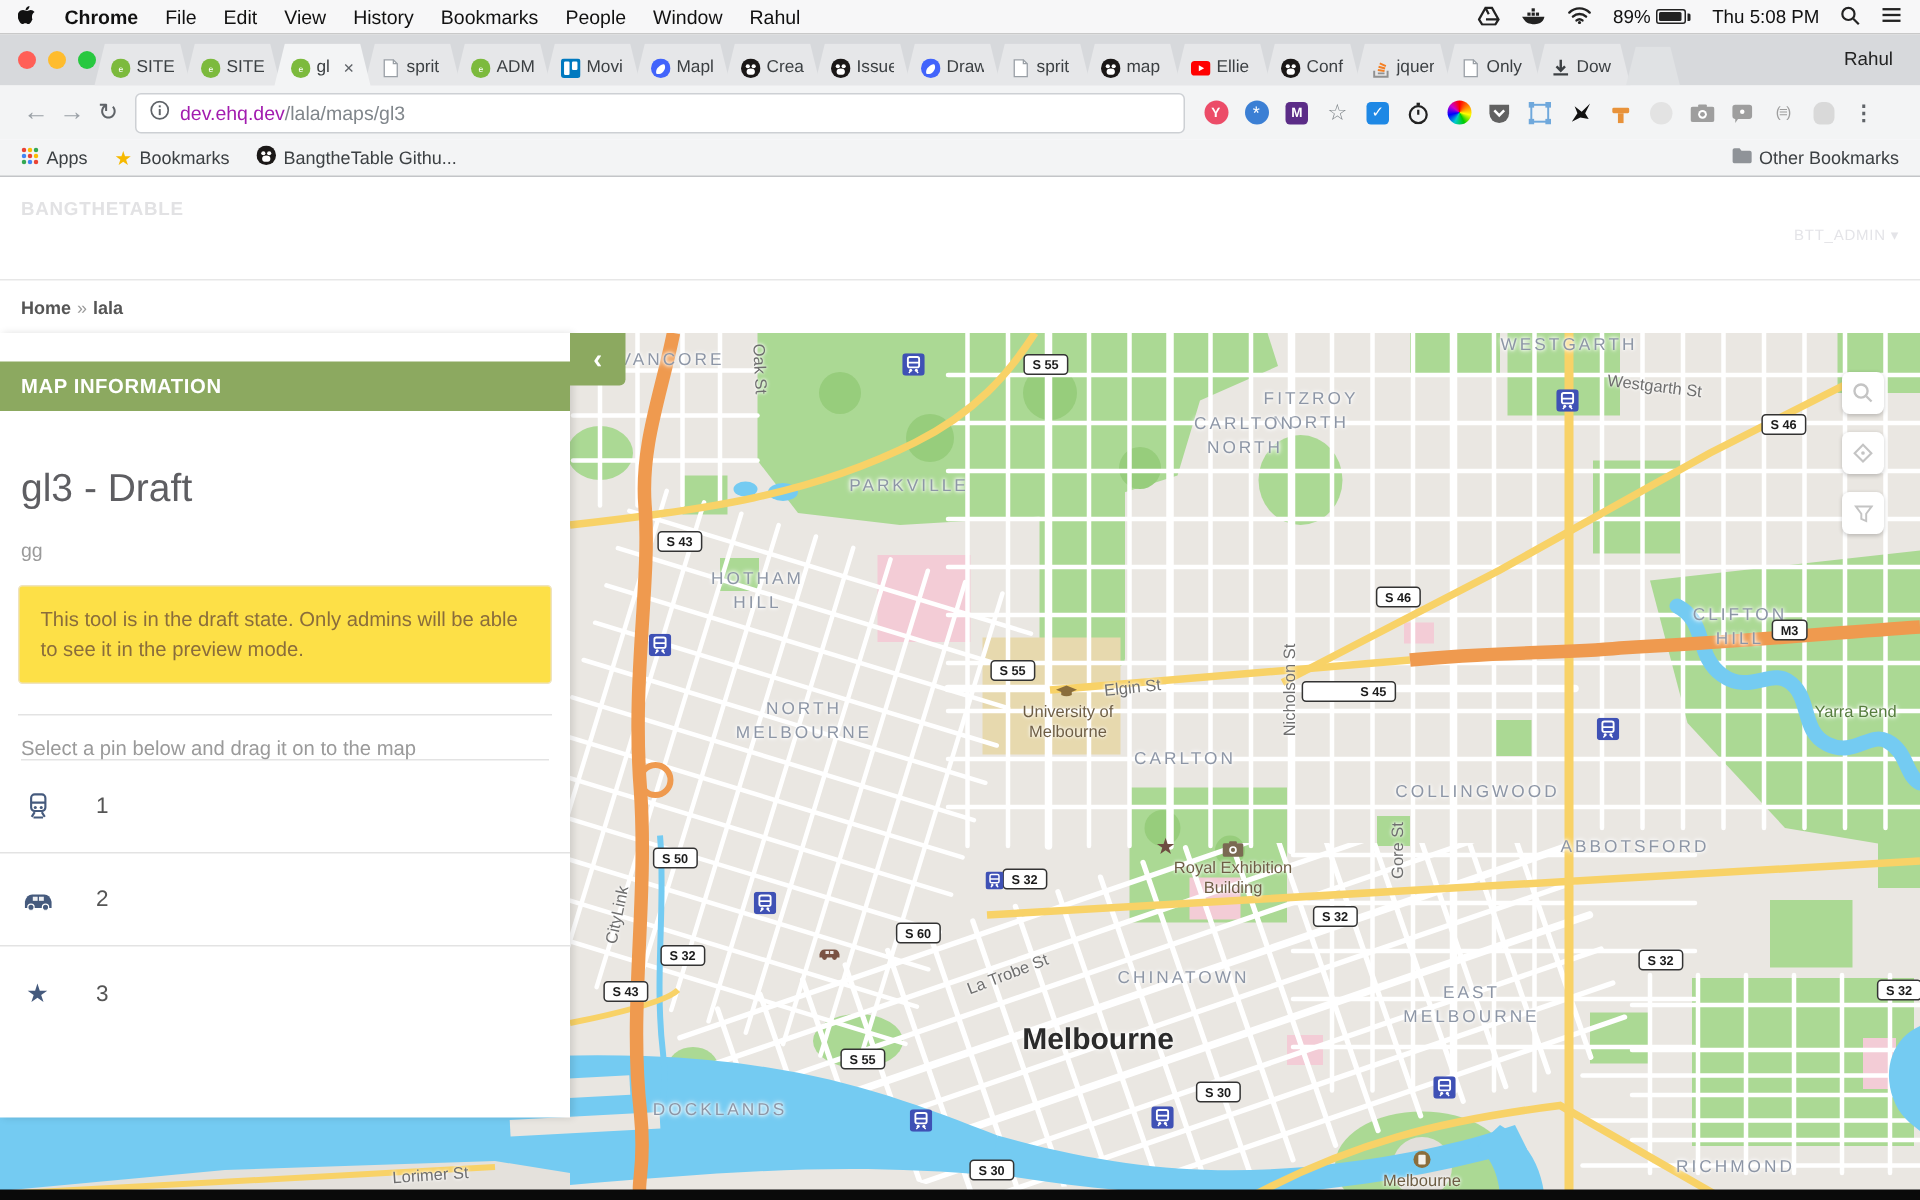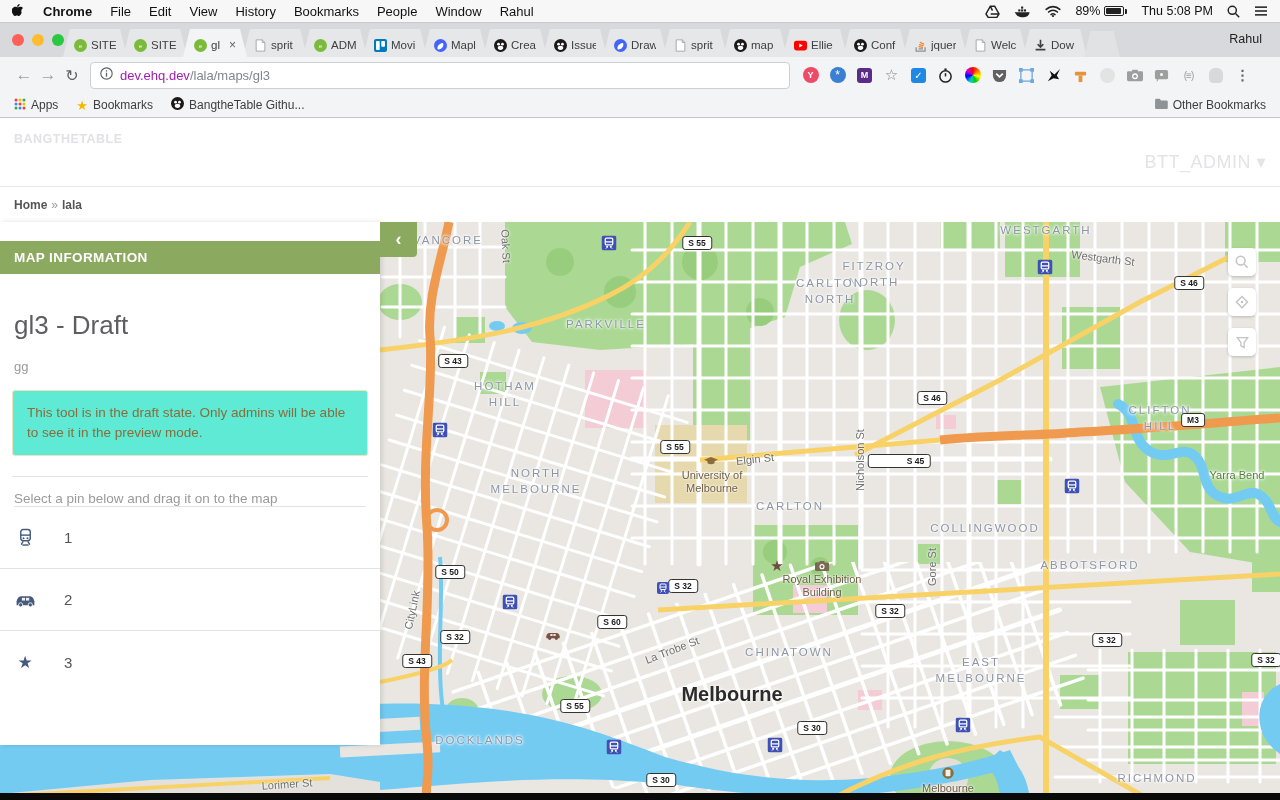--- a/index.html
+++ b/index.html
@@ -5,21 +5,21 @@
   * { box-sizing:border-box; margin:0; padding:0; }
   html,body { width:1280px; height:800px; overflow:hidden; background:#000;
     font-family:"Liberation Sans", sans-serif; -webkit-font-smoothing:antialiased; }
   .screen { position:relative; width:1280px; height:800px; background:#fff; }
 
   
   .menubar { position:absolute; top:0; left:0; right:0; height:23px; background:#f7f7f8;
     border-bottom:1px solid #c9c9c9; display:flex; align-items:center; padding:0 12px; gap:18px;
     font-size:13px; color:#111; }
   .menubar .app { font-weight:bold; }
-  .mb-right { margin-left:auto; display:flex; align-items:center; gap:14px; font-size:12.5px; }
+  .mb-right { margin-left:auto; display:flex; align-items:flex-start; gap:14px; font-size:12.5px; }
   .mb-ico { display:inline-flex; align-items:center; }
   .batt { display:flex; align-items:center; gap:4px; }
   .batt-body { width:20px; height:10px; border:1px solid #222; border-radius:2px; position:relative; }
   .batt-body::after { content:""; position:absolute; left:1px; top:1px; bottom:1px; width:15px; background:#222; border-radius:1px; }
   .batt-nub { width:2px; height:5px; background:#222; border-radius:0 1px 1px 0; margin-left:-3px; }
 
   
   .tabstrip { position:absolute; top:23px; left:0; right:0; height:34px; background:#d7d9dc; }
   .tlights { position:absolute; left:12px; top:11px; display:flex; gap:8px; }
   .tlight { width:12px; height:12px; border-radius:50%; }
@@ -48,21 +48,21 @@
   
   .bmbar { position:absolute; top:93px; left:0; right:0; height:25px; background:#f3f4f5;
     border-bottom:1px solid #c3c5c8; display:flex; align-items:center; padding:0 14px; gap:18px;
     font-size:12px; color:#3c4043; }
   .bm { display:flex; align-items:center; gap:5px; }
   .bm-right { margin-left:auto; }
 
   
   .page { position:absolute; top:118px; left:0; right:0; bottom:0; background:#fff; }
   .brand { position:absolute; top:14px; left:14px; font-size:12.5px; letter-spacing:.5px; color:#e2e2e4; font-weight:bold; }
-  .usermenu { position:absolute; top:33px; right:14px; font-size:18px; letter-spacing:.5px; color:#e4e4e8; }
+  .usermenu { position:absolute; top:33px; right:14px; font-size:10px; letter-spacing:.5px; color:#e4e4e8; }
   .crumbbar { position:absolute; top:68px; left:0; right:0; height:36px; border-top:1px solid #e7e7e7; padding:11px 14px; font-size:12px; }
   .crumbbar b { color:#555; } .crumbbar .sep { color:#9a9a9a; margin:0 4px; }
 
   
   .mapwrap { position:absolute; top:104px; left:0; right:0; bottom:0; overflow:hidden; background:#eae7e2; }
   .mapwrap svg.base { position:absolute; top:0; left:0; }
   .mlabel { position:absolute; transform:translate(-50%,-50%); text-align:center; color:#8d96a6;
     font-size:11.5px; letter-spacing:2px; white-space:nowrap; line-height:16px;
     text-shadow:0 0 2px #fff,0 0 3px #fff,0 0 4px #fff; }
   .mlabel.green { color:#567d3e; letter-spacing:0; font-size:11px; }
@@ -333,21 +333,21 @@
           </span>
           <span class="lbl">jquer</span>
         </div>
         <div class="tab">
           <span class="favicon">
             <svg width="11" height="13" viewBox="0 0 12 15">
               <path d="M1 1h7l3 3v10H1z" fill="#fff" stroke="#9aa0a6"></path>
               <path d="M8 1v3h3" fill="none" stroke="#9aa0a6"></path>
             </svg>
           </span>
-          <span class="lbl">Welc</span>
+          <span class="lbl">Only</span>
         </div>
         <div class="tab">
           <span class="favicon">
             <svg width="13" height="13" viewBox="0 0 16 16">
               <path d="M8 1v9M4.5 6.5 8 10l3.5-3.5" fill="none" stroke="#3c4043" stroke-width="2"></path>
               <path d="M2 13h12" stroke="#3c4043" stroke-width="2"></path>
             </svg>
           </span>
           <span class="lbl">Dow</span>
         </div>
@@ -902,21 +902,21 @@
               <path d="M1.5 2h13L10 8v6l-4-1.8V8z" fill="none" stroke="#c4c4c4" stroke-width="1.6"></path>
             </svg>
           </div>
         </div>
     </div>
 
     <div class="sidebar">
       <div class="phead" style="background: rgb(140, 169, 96); margin-top: 19px;">MAP INFORMATION</div>
       <div class="sb-title">gl3 - Draft</div>
       <div class="sb-sub">gg</div>
-      <div class="warnbox" style="background: #5eead4; border-color: rgb(239, 227, 189); color: rgb(138, 109, 59);">This tool is in the draft state. Only admins will be able to see it in the preview mode.</div>
+      <div class="warnbox" style="background: #fde047; border-color: rgb(239, 227, 189); color: rgb(138, 109, 59);">This tool is in the draft state. Only admins will be able to see it in the preview mode.</div>
       <div class="sb-div"></div>
       <div class="sb-hint">Select a pin below and drag it on to the map</div>
       <div class="pinlist" id="pinlist">
           <div class="pinrow">
             <span class="pin-ico">
               <svg width="17" height="19" viewBox="0 0 20 24">
                 <g fill="none" stroke="#455a7d" stroke-width="1.8">
                   <rect x="4" y="2" width="12" height="14" rx="3"></rect>
                   <line x1="4" y1="9" x2="16" y2="9"></line>
                 </g>

